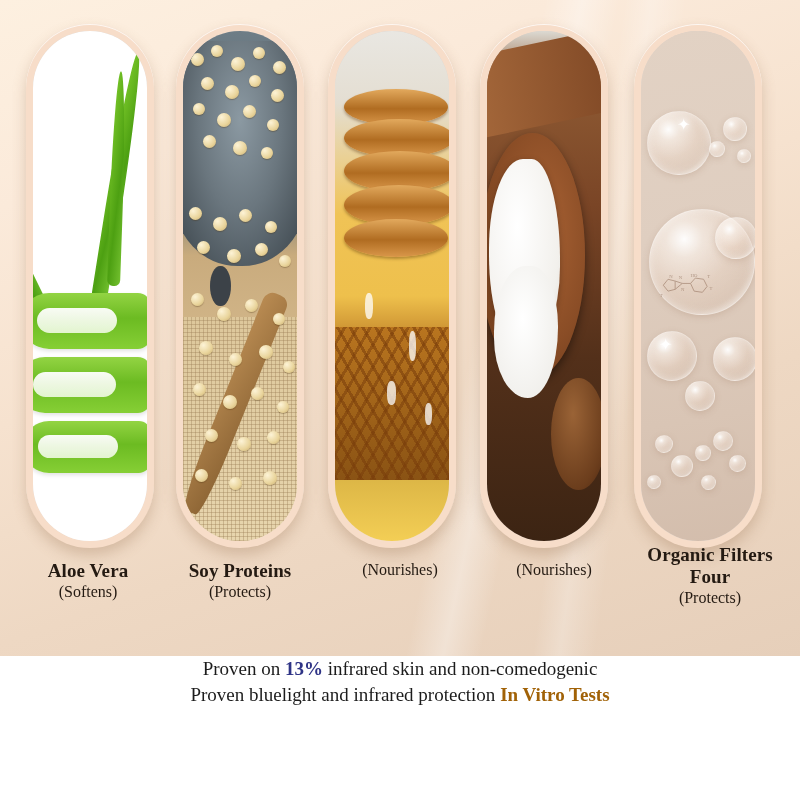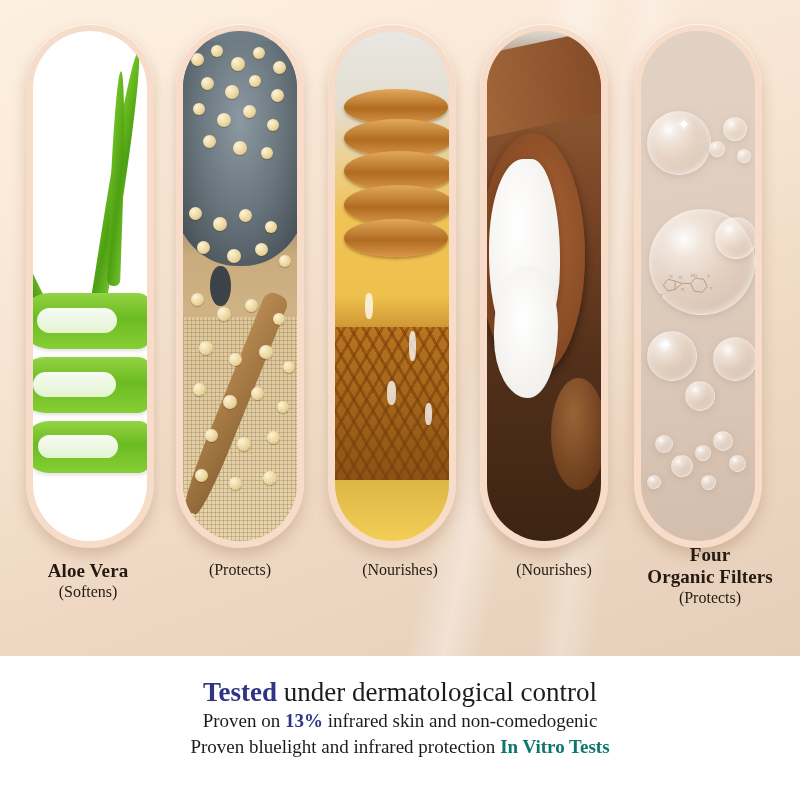--- a/index.html
+++ b/index.html
@@ -133,21 +133,21 @@
   .lab.l5{left:620px;}
 
   
   .claims{position:absolute;left:0;top:656px;width:800px;height:144px;
     background:#ffffff;text-align:center;color:#1c1c1c;}
   .c1{margin-top:20px;font-size:27px;line-height:32px;}
   .c1 b{color:#2f3486;font-weight:bold;}
   .c2{font-size:19px;line-height:26px;}
   .c2 b{color:#2f3486;font-weight:bold;}
   .c3{font-size:19px;line-height:26px;}
-  .c3 b{color:#0f766e;font-weight:bold;}
+  .c3 b{color:#a16207;font-weight:bold;}
 </style>
 </head>
 <body>
 
 <div id="stage">
 
   <div class="hero"></div>
 
   <div class="pills">
 
@@ -294,42 +294,40 @@
   </div>
 
   <div class="labels">
 
     <div class="lab l1">
       <div class="t">Aloe Vera</div>
       <div class="s">(Softens)</div>
     </div>
 
     <div class="lab l2">
+      <div class="t">Soy Proteins</div>
       <div class="s">(Protects)</div>
     </div>
 
     <div class="lab l3">
       <div class="s">(Nourishes)</div>
     </div>
 
     <div class="lab l4">
       <div class="s">(Nourishes)</div>
     </div>
 
     <div class="lab l5" style="top:-16px;">
+      <div class="t">Organic Filters</div>
       <div class="t">Four</div>
-      <div class="t">Organic Filters</div>
       <div class="s">(Protects)</div>
     </div>
   </div>
 
   <div class="claims">
-    <div class="c1">
-      <b>Tested</b><span> under dermatological control</span>
-    </div>
     <div class="c2">
       <span>Proven on </span><b>13%</b><span> infrared skin and non-comedogenic</span>
     </div>
     <div class="c3">
       <span>Proven bluelight and infrared protection </span><b>In Vitro Tests</b>
     </div>
   </div>
 
 </div>
 

